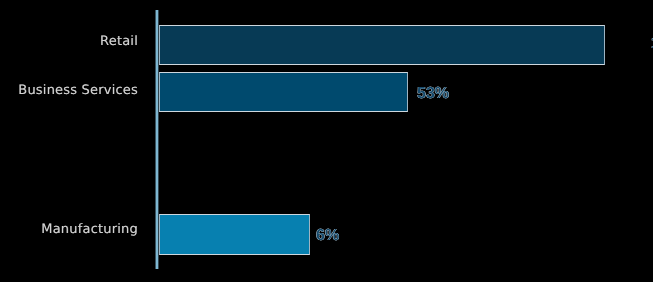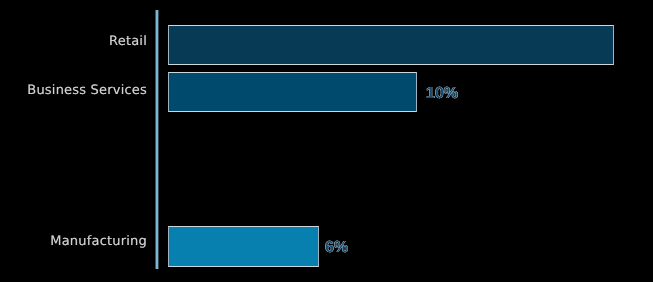--- a/index.html
+++ b/index.html
@@ -33,21 +33,21 @@
         rgba(126,183,210,0) 0px,
         rgba(126,183,210,0.55) 0.6px,
         #7EB7D2 1.1px,
         #7EB7D2 3px,
         rgba(126,183,210,0.45) 3.4px,
         rgba(126,183,210,0) 4px);
     z-index: 3;
   }
   .bar-row {
     position: absolute;
-    left: 12px;
+    left: 3px;
     width: 641px;
   }
   .bar {
     position: absolute;
     left: 155.5px;
     top: 0;
     height: 100%;
     border-style: solid;
     border-width: 1.1px;
     border-top-color: #CDD7DE;
@@ -96,24 +96,24 @@
 
   <div class="bar-row" style="top: 24.6px; height: 40px;">
     <div class="cat-label" style="top: 8px;">Retail</div>
     <div class="bar" style="width: 446.22px; background: rgb(7, 58, 85);"></div>
     <div class="val-label" style="left: 608.4px; top: 11.9px; margin-left: 40px;">18%</div>
   </div>
 
   <div class="bar-row" style="top: 71.8px; height: 40px;">
     <div class="cat-label" style="top: 9.8px;">Business Services</div>
     <div class="bar" style="width: 249.5px; background: rgb(0, 74, 110);"></div>
-    <div class="val-label" style="left: 414.3px; top: 13.9px;">10%</div>
+    <div class="val-label" style="left: 414.3px; top: 13.9px;">53%</div>
   </div>
 
 
 
-  <div class="bar-row" style="top: 214.2px; height: 40.4px; margin-top: 12px;">
+  <div class="bar-row" style="top: 214.2px; height: 40.4px;">
     <div class="cat-label" style="top: 6.8px;">Manufacturing</div>
     <div class="bar" style="width: 151.14px; background: rgb(7, 128, 176);"></div>
     <div class="val-label" style="left: 313.1px; top: 14.2px;">6%</div>
   </div>
 
 </div>
 
 </body></html>

